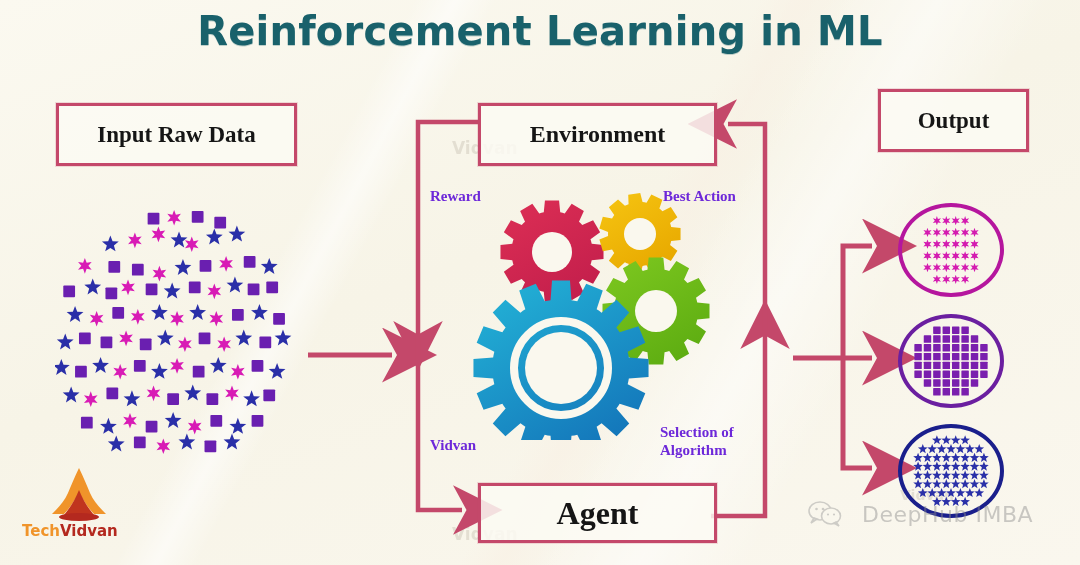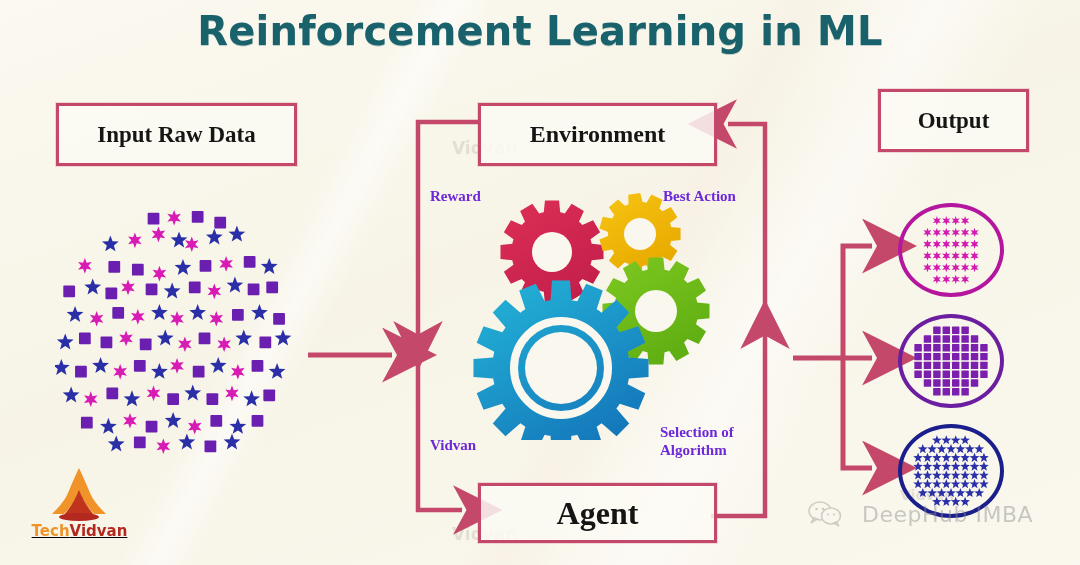--- a/index.html
+++ b/index.html
@@ -67,22 +67,22 @@
   
   .ocirc{position:absolute;border-radius:50%;overflow:hidden;}
   #oc1{left:898px;top:203px;width:98px;height:86px;border:4px solid #b5169e;}
   #oc2{left:898px;top:314px;width:98px;height:86px;border:4px solid #6b1fa0;}
   #oc3{left:898px;top:424px;width:98px;height:86px;border:4px solid #1a1f8c;}
   .ocirc svg{display:block;width:100%;height:100%;}
 
   
   #logo{position:absolute;left:22px;top:466px;width:115px;height:82px;}
   #logo-text{
-    position:absolute;left:0;top:56px;width:115px;text-align:center;
-    font-family:"DejaVu Sans", sans-serif;font-weight:bold;font-size:15px;text-decoration:underline;
+    position:absolute;left:0;top:56px;width:115px;
+    font-family:"DejaVu Sans", sans-serif;font-weight:bold;font-size:15px;
   }
   #logo-text .t1{color:#f0942a;}
   #logo-text .t2{color:#b4291f;}
 
   
   #watermark{
     position:absolute;left:808px;top:500px;
     display:flex;align-items:center;gap:20px;
     opacity:.45;
   }

